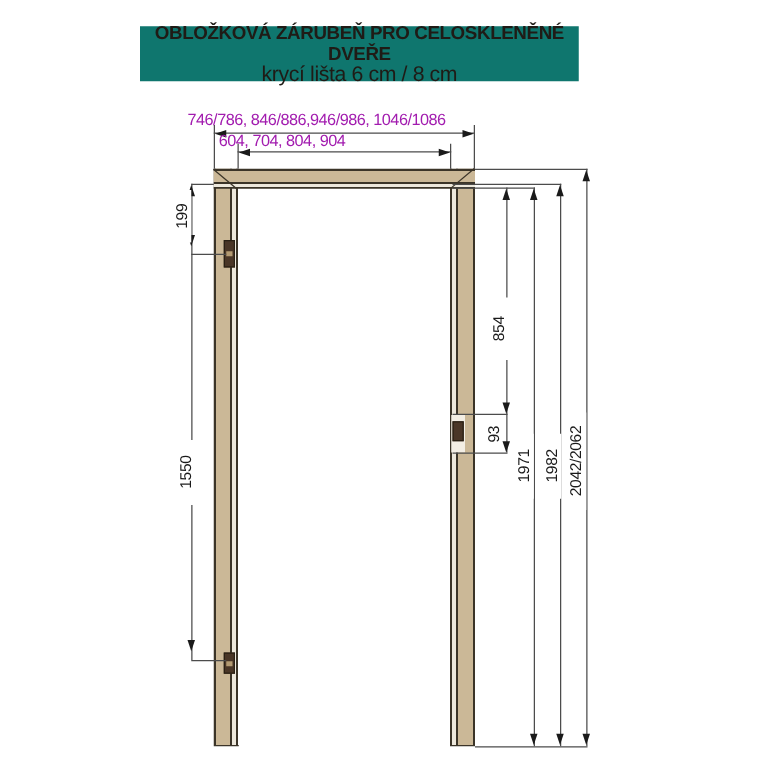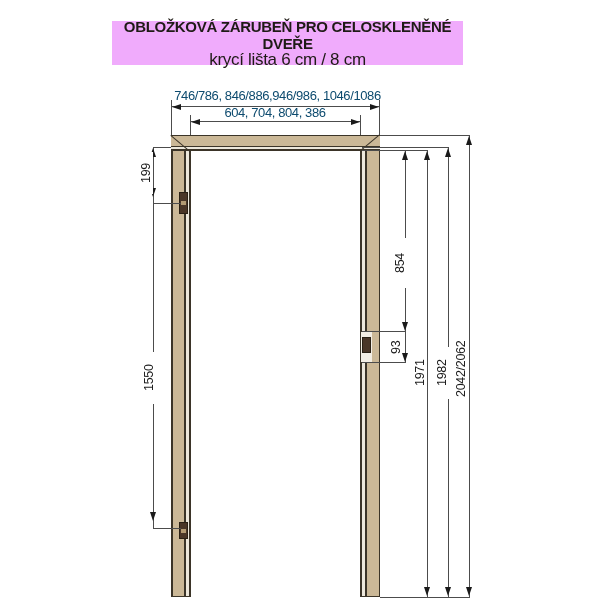--- a/index.html
+++ b/index.html
@@ -5,21 +5,21 @@
   html,body { margin:0; padding:0; background:#ffffff; }
   #canvas {
     position:relative; width:612px; height:613px; background:#ffffff;
     font-family:"Liberation Sans", sans-serif; overflow:hidden;
   }
   .abs { position:absolute; }
 
   
   #header {
     left:112px; top:21px; width:351px; height:44px;
-    background:#f0abfc; display:flex; flex-direction:column;
+    background:#0f766e; display:flex; flex-direction:column;
     align-items:center; justify-content:center; text-align:center;
   }
   #header .title { font-size:15px; font-weight:bold; color:#1f1b16; letter-spacing:-0.3px; line-height:17px; }
   #header .subtitle { font-size:17px; color:#1f1b16; letter-spacing:-0.3px; line-height:16px; }
 
   
   .leg-left {
     left:171px; top:135px; width:20px; height:462px; box-sizing:border-box;
     border-bottom:1.5px solid #3B3428;
     background:linear-gradient(to right,
@@ -53,21 +53,21 @@
 
   
   .hline { height:1px; background:#4c4c4c; }
   .vline { width:1px; background:#4c4c4c; }
   .arr { width:0; height:0; }
   .arr.up    { border-left:3px solid transparent; border-right:3px solid transparent; border-bottom:9px solid #1a1a1a; }
   .arr.down  { border-left:3px solid transparent; border-right:3px solid transparent; border-top:9px solid #1a1a1a; }
   .arr.left  { border-top:3px solid transparent; border-bottom:3px solid transparent; border-right:9px solid #1a1a1a; }
   .arr.right { border-top:3px solid transparent; border-bottom:3px solid transparent; border-left:9px solid #1a1a1a; }
 
-  .hlabel { font-size:13px; color:#0c4a6e; letter-spacing:-0.4px; text-align:center; white-space:nowrap; }
+  .hlabel { font-size:13px; color:#a21caf; letter-spacing:-0.4px; text-align:left; white-space:nowrap; }
   .vlabel {
     writing-mode:vertical-rl; transform:rotate(180deg);
     font-size:12.5px; color:#1a1a1a; letter-spacing:-0.3px;
     display:flex; align-items:center; justify-content:center; white-space:nowrap;
   }
 </style>
 </head>
 <body>
 
 <div id="canvas">
@@ -92,21 +92,21 @@
   <div id="strike-cutout" class="abs"></div>
   <div id="latch" class="abs"></div>
 
   <div class="abs hlabel" style="left:150px; top:88px; width:255px;">746/786, 846/886,946/986, 1046/1086</div>
   <div class="abs hline" style="left:171px; top:106px; width:209px;"></div>
   <div class="abs vline" style="left:171px; top:100px; height:35px;"></div>
   <div class="abs vline" style="left:379px; top:100px; height:35px;"></div>
   <div class="abs arr left" style="left:172px; top:103.5px;"></div>
   <div class="abs arr right" style="left:370px; top:103.5px;"></div>
 
-  <div class="abs hlabel" style="left:175px; top:105px; width:200px;">604, 704, 804, 386</div>
+  <div class="abs hlabel" style="left:175px; top:105px; width:200px;">604, 704, 804, 904</div>
   <div class="abs hline" style="left:190px; top:121px; width:171px;"></div>
   <div class="abs vline" style="left:190px; top:115px; height:20px;"></div>
   <div class="abs vline" style="left:360px; top:115px; height:20px;"></div>
   <div class="abs arr left" style="left:191px; top:118.5px;"></div>
   <div class="abs arr right" style="left:351px; top:118.5px;"></div>
 
   <div class="abs vline" style="left:153px; top:147px; height:381px;"></div>
   <div class="abs hline" style="left:153px; top:147px; width:18px;"></div>
   <div class="abs hline" style="left:153px; top:203px; width:28px;"></div>
   <div class="abs hline" style="left:153px; top:528px; width:28px;"></div>

